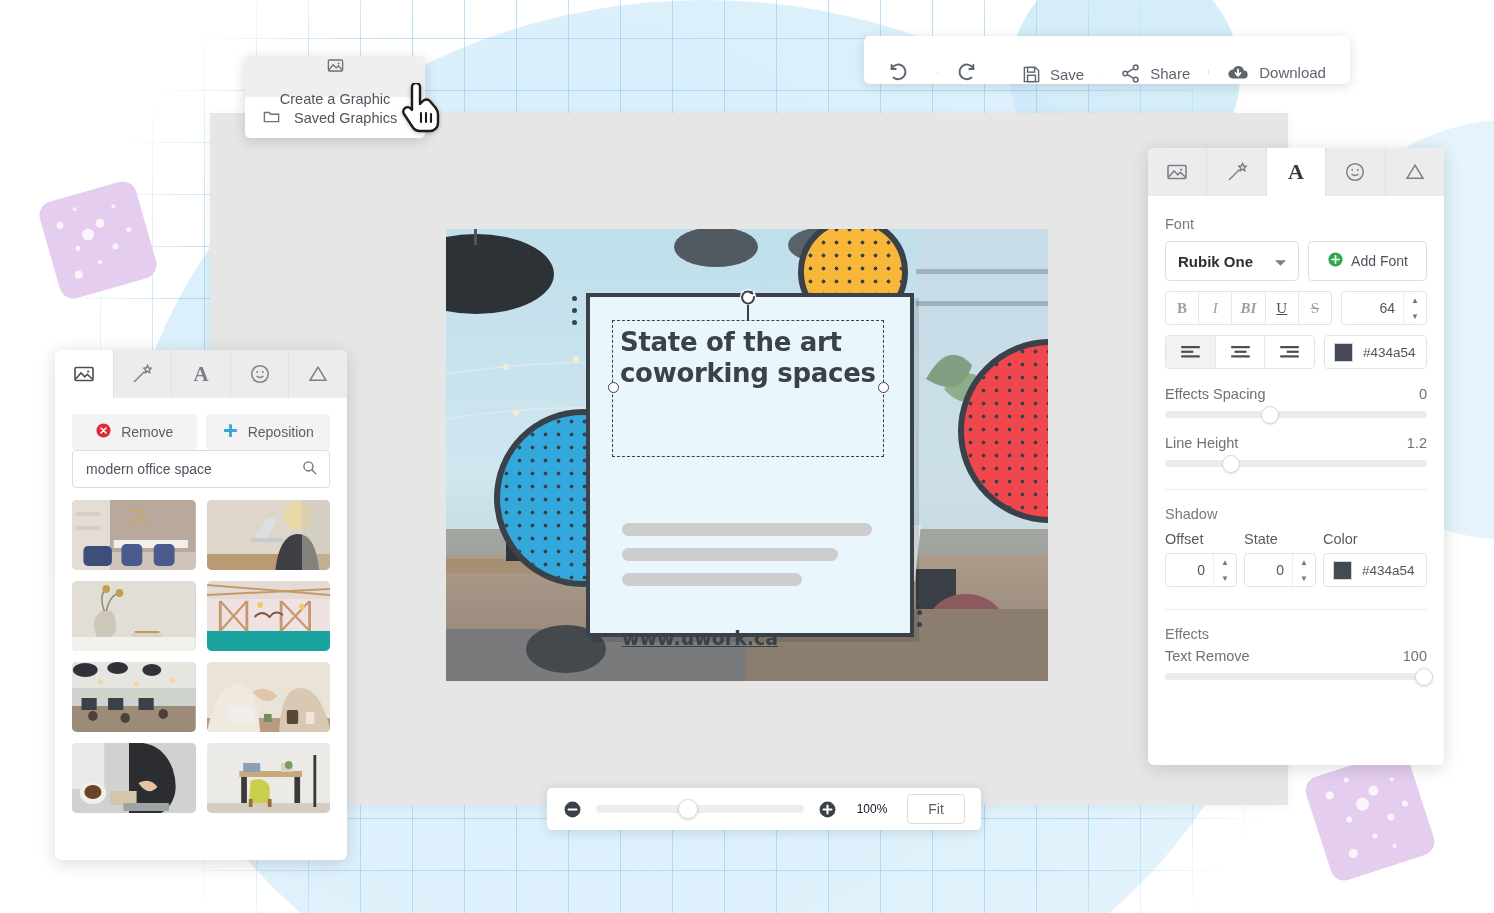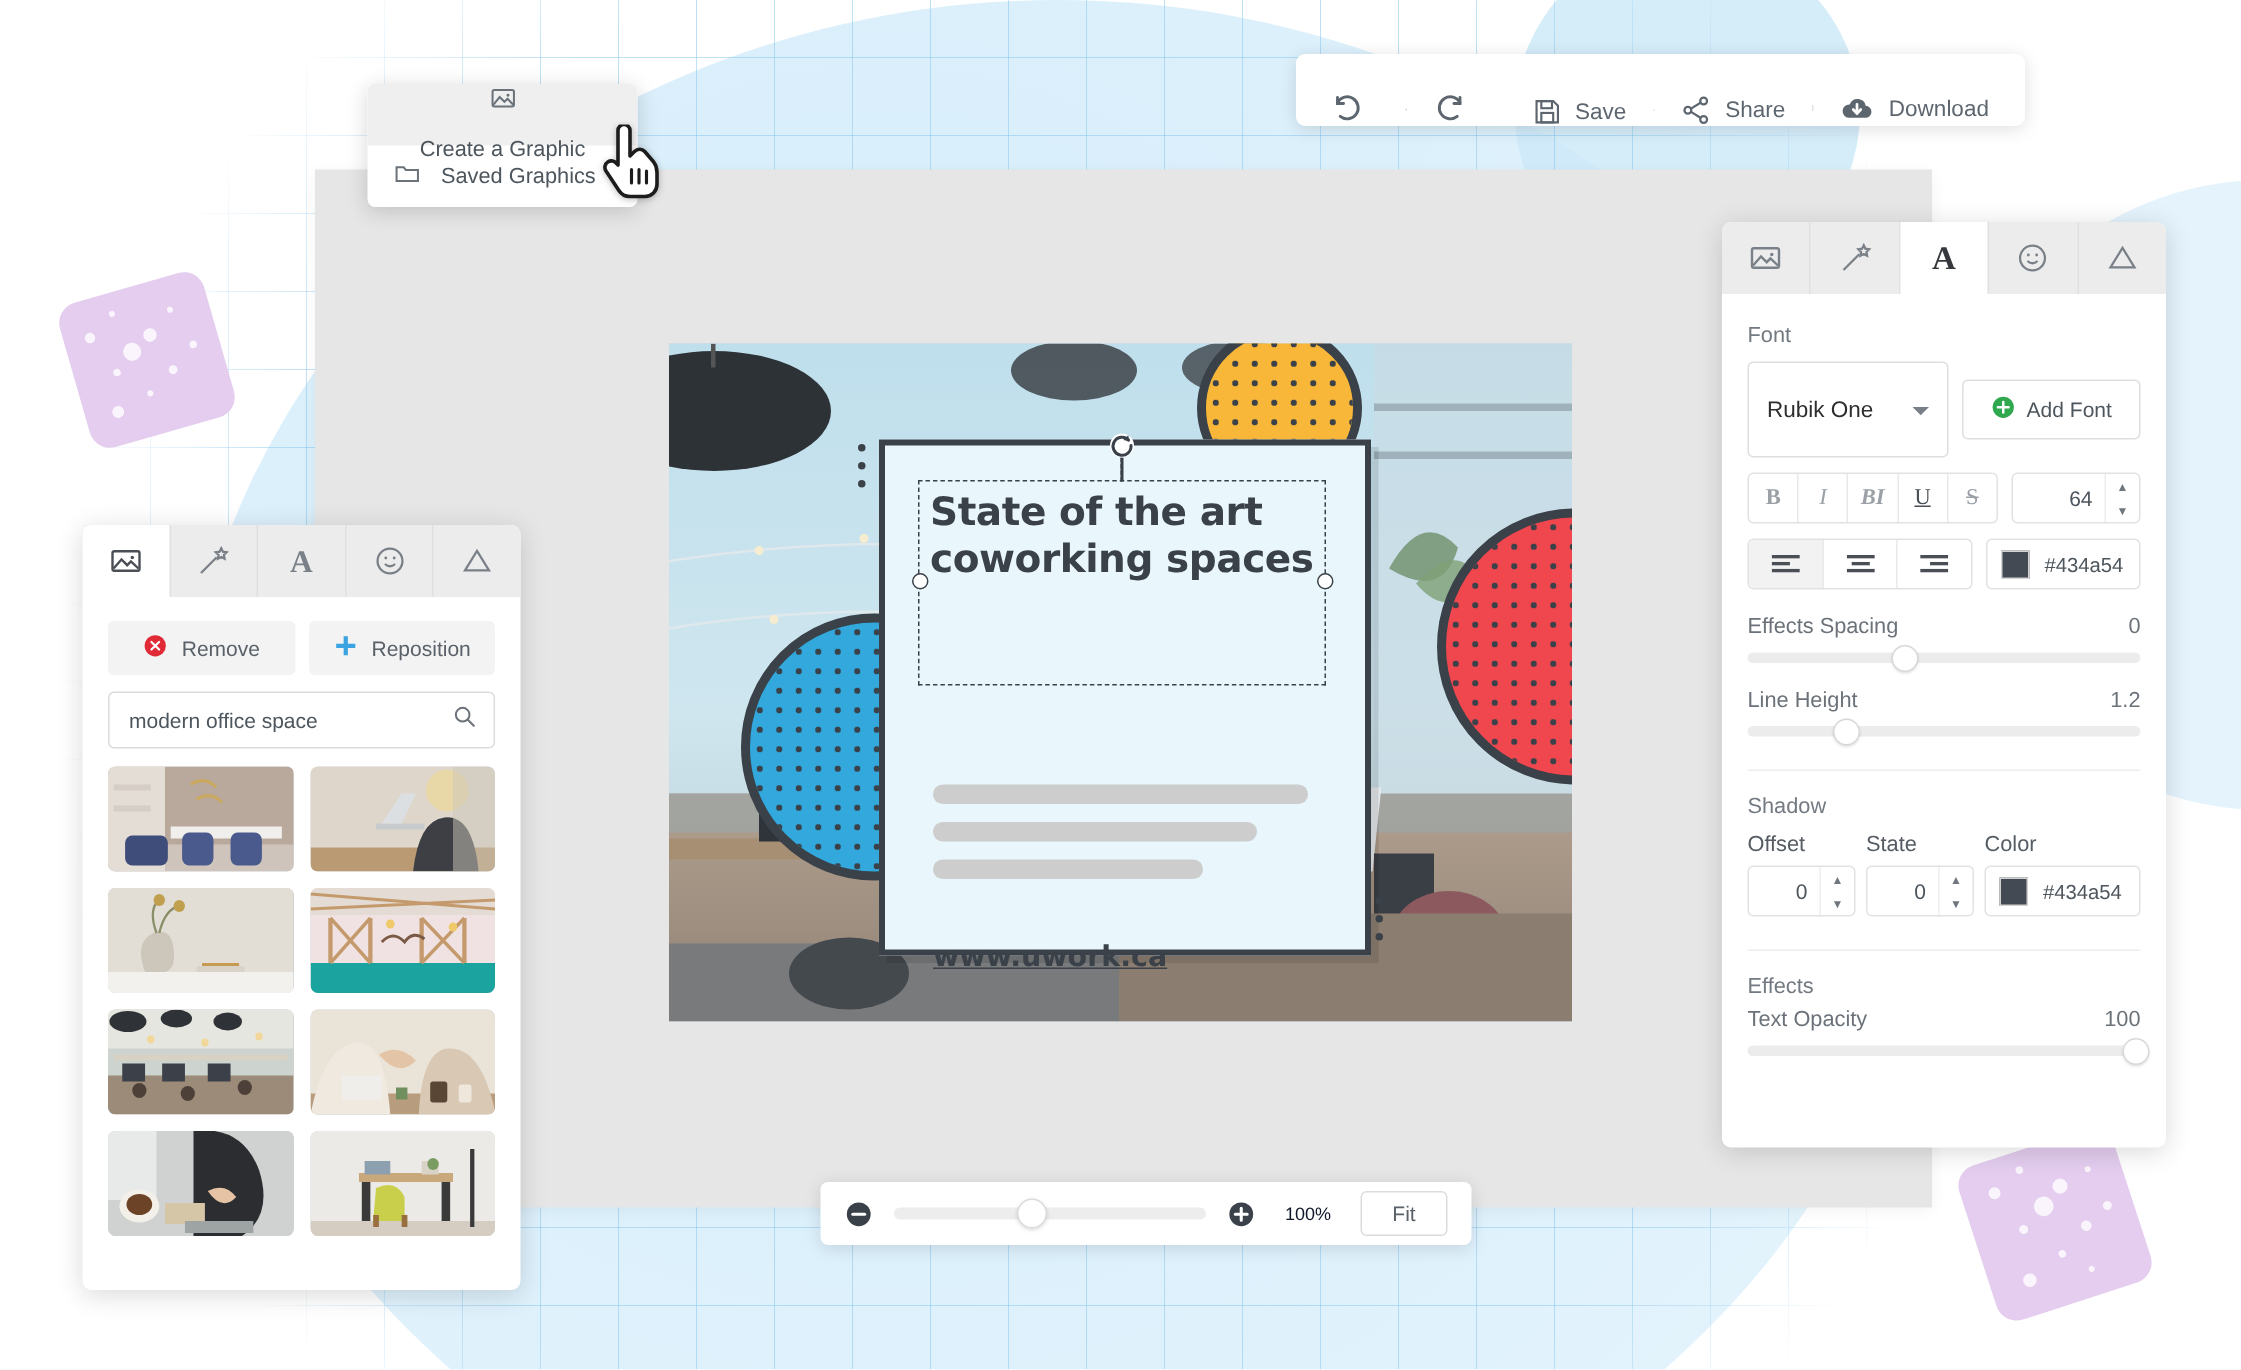--- a/index.html
+++ b/index.html
@@ -113,21 +113,21 @@
   .panel-body { padding: 16px 17px 0 17px; }
 
   
   .btn-row { display: flex; gap: 9px; }
   .gbtn {
     flex: 1; height: 36px; background: #f3f3f4; border-radius: 4px;
     display: flex; align-items: center; justify-content: center; gap: 9px;
     font-size: 14px; color: #5a6169; cursor: pointer;
   }
   .searchbox {
-    margin-top: 11px; height: 36px; border: 1px solid #dcdcdc; border-radius: 4px;
+    height: 36px; border: 1px solid #dcdcdc; border-radius: 4px;
     display: flex; align-items: center; padding: 0 11px; gap: 8px;
   }
   .searchbox input {
     flex: 1; border: none; outline: none; font-size: 14px; color: #4d555d;
     font-family: "Liberation Sans", sans-serif; background: transparent;
   }
   .thumbgrid {
     margin-top: 12px; display: grid; grid-template-columns: 1fr 1fr;
     gap: 11px 11px;
   }
@@ -136,22 +136,22 @@
     position: relative; background: #cfcfcf;
   }
   .thumb svg { display: block; width: 100%; height: 100%; }
 
   
   .sec-label { font-size: 14.5px; color: #737a81; margin: 4px 0 9px 0; }
   .row { display: flex; gap: 9px; align-items: center; }
   .font-select {
     flex: 1; height: 38px; border: 1px solid #dedede; border-radius: 4px;
     display: flex; align-items: center; justify-content: space-between;
-    padding: 12px 12px; cursor: pointer;
-    font-size: 15px; font-weight: normal; color: #2e2e2e;
+    padding: 0 12px; cursor: pointer;
+    font-size: 15px; font-weight: bold; color: #2e2e2e;
   }
   .add-font {
     width: 117px; height: 38px; border: 1px solid #dedede; border-radius: 4px;
     display: flex; align-items: center; justify-content: center; gap: 7px;
     font-size: 14px; color: #4d555d; cursor: pointer;
   }
   .style-group {
     display: flex; border: 1px solid #e2e2e2; border-radius: 4px; overflow: hidden;
     height: 32px; flex: 1;
   }
@@ -810,21 +810,21 @@
             <span class="hex">#434a54</span>
           </div>
         </div>
       </div>
 
       <div class="divider"></div>
 
       <div class="sec-label" style="margin-top:16px;margin-bottom:4px">Effects</div>
       <div class="slider-row" style="margin-top:6px">
         <div class="slider-head">
-          <span>Text Opacity</span>
+          <span>Text Remove</span>
           <span>100</span>
         </div>
         <div class="track">
           <div class="thumbknob" style="left: 99%;"></div>
         </div>
       </div>
     </div>
   </div>
 
   <div class="zoombar">

